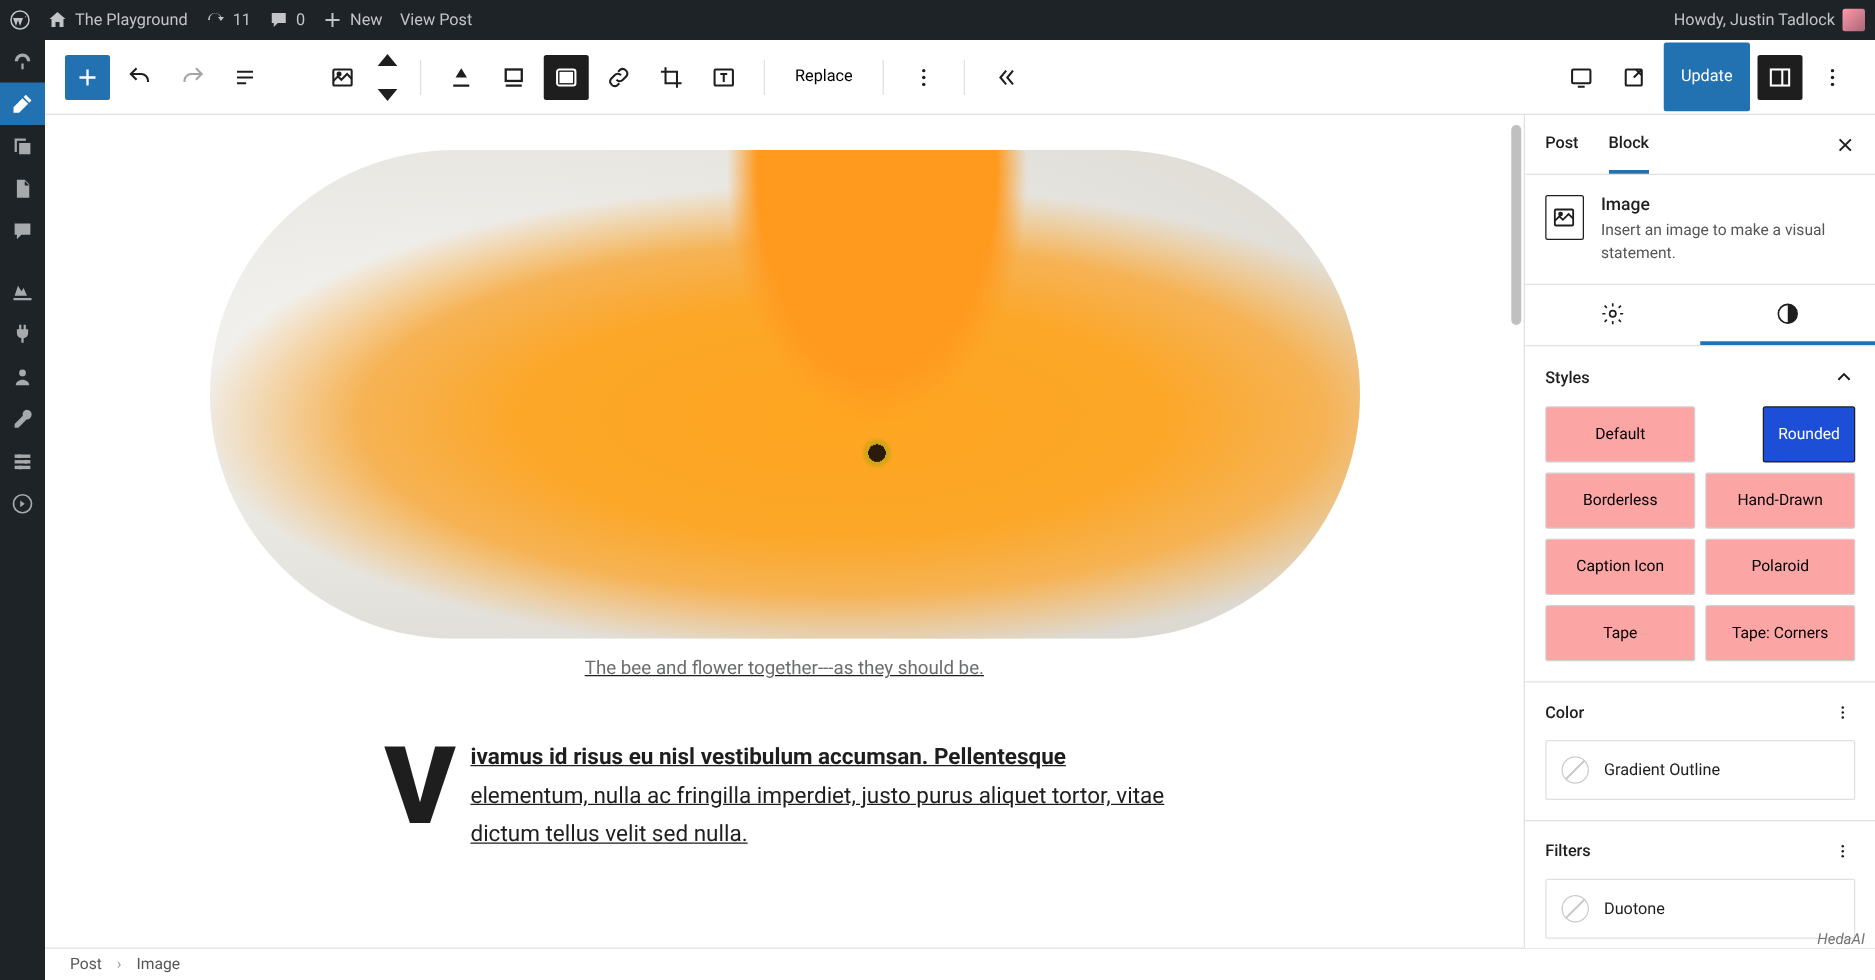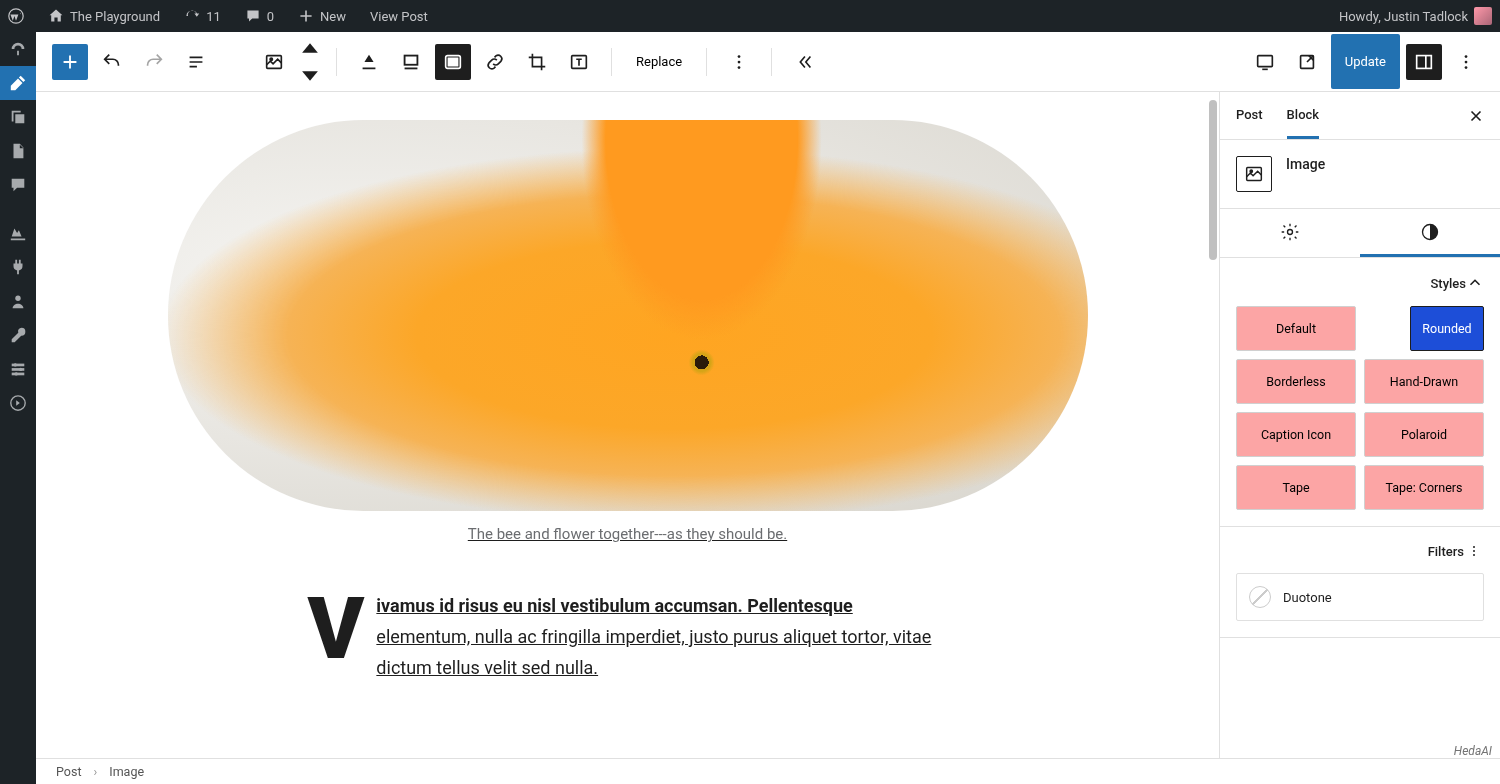--- a/index.html
+++ b/index.html
@@ -1,20 +1,20 @@
 <!DOCTYPE html>
 <html><head>
 <meta charset="utf-8">
 <style>
 * { margin: 0; padding: 0; box-sizing: border-box; font-family: -apple-system, BlinkMacSystemFont, "Segoe UI", Roboto, sans-serif; }
 body { background: #1d2327; color: #1e1e1e; overflow: hidden; }
 
 
 .admin-bar { height: 32px; background: #1d2327; color: #c3c4c7; display: flex; align-items: center; justify-content: space-between; font-size: 13px; padding: 0 8px; }
-.admin-bar-left, .admin-bar-right { display: flex; align-items: center; gap: 24px; }
+.admin-bar-left, .admin-bar-right { display: flex; align-items: center; gap: 14px; }
 .admin-bar-item { display: flex; align-items: center; gap: 6px; cursor: pointer; color: #c3c4c7; }
 .ab-icon { width: 16px; height: 16px; display: inline-flex; }
 .ab-avatar { width: 18px; height: 18px; background: linear-gradient(135deg,#f9a,#a67); border-radius: 2px; }
 
 
 .admin-menu { position: absolute; left: 0; top: 32px; bottom: 0; width: 36px; background: #1d2327; display: flex; flex-direction: column; }
 .admin-menu-item { height: 34px; display: flex; align-items: center; justify-content: center; color: #a7aaad; cursor: pointer; }
 .admin-menu-item.active { background: #2271b1; color: #fff; }
 
 
@@ -55,21 +55,21 @@
 .sidebar-tab.active { border-bottom: 3px solid var(--wp-accent,#2271b1); margin-bottom: -1px; }
 .sidebar-close { position: absolute; right: 12px; width: 24px; height: 24px; cursor: pointer; display: flex; align-items:center; justify-content:center; }
 .block-card { padding: 16px; border-bottom: 1px solid #e0e0e0; display: flex; gap: 14px; }
 .block-card-icon { width: 36px; height: 36px; border: 1px solid #1e1e1e; border-radius: 2px; display:flex; align-items:center; justify-content:center; }
 .block-card-title { font-weight: 500; font-size: 14px; margin-bottom: 4px; }
 .block-card-desc { color: #555; font-size: 12.5px; line-height: 1.4; }
 .inspector-tabs { display: flex; border-bottom: 1px solid #e0e0e0; }
 .inspector-tab { flex: 1; height: 48px; display:flex; align-items:center; justify-content:center; border-bottom: 3px solid transparent; cursor:pointer; }
 .inspector-tab.active { border-bottom-color: #2271b1; }
 .panel { padding: 16px; border-bottom: 1px solid #e0e0e0; }
-.panel-head { display: flex; align-items: center; justify-content: flex-end; cursor: pointer; }
+.panel-head { display: flex; align-items: center; justify-content: space-between; cursor: pointer; }
 .panel-title { font-weight: 500; }
 .style-grid { display: grid; grid-template-columns: 1fr 1fr; gap: 8px; margin-top: 14px; }
 .style-btn { border: 1px solid #d0d0d0; background:#fca5a5; padding: 14px 4px; border-radius: 2px; font-size: 12.5px; cursor:pointer; }
 .style-btn.active { background: #1d4ed8; color: #fff; border-color: #1e1e1e; margin-left: 46px; }
 .color-row { display:flex; align-items:center; gap: 12px; border:1px solid #e0e0e0; padding: 12px; margin-top: 14px; border-radius: 2px; cursor:pointer; }
 .swatch { width: 22px; height: 22px; border-radius: 50%; border: 1px solid #ccc; background: linear-gradient(135deg,#fff 47%, #ccc 47%, #ccc 53%, #fff 53%); }
 .more-dots { width: 20px; cursor:pointer; display:flex; justify-content:center; }
 
 
 .breadcrumb { height: 26px; border-top: 1px solid #e0e0e0; display:flex; align-items:center; gap: 12px; padding: 0 20px; font-size: 12.5px; color: #555; }
@@ -344,20 +344,21 @@
       <div class="block-card">
         <div class="block-card-icon">
             <svg width="22" height="22" viewBox="0 0 24 24" fill="none" stroke="currentColor" stroke-width="1.6">
               <rect x="4" y="5" width="16" height="14" rx="1"></rect>
               <path d="M4 15l4-4 3 3 5-5 4 4"></path>
               <circle cx="9" cy="9" r="1.3" fill="currentColor"></circle>
             </svg>
           </div>
         <div>
           <div class="block-card-title">Image</div>
+          <div class="block-card-desc">Insert an image to make a visual statement.</div>
         </div>
       </div>
       <div class="inspector-tabs">
         <div class="inspector-tab">
             <svg width="20" height="20" viewBox="0 0 24 24" fill="none" stroke="currentColor" stroke-width="1.6">
               <circle cx="12" cy="12" r="3"></circle>
               <path d="M12 2v3M12 19v3M4.2 4.2l2.1 2.1M17.7 17.7l2.1 2.1M2 12h3M19 12h3M4.2 19.8l2.1-2.1M17.7 6.3l2.1-2.1"></path>
             </svg>
           </div>
         <div class="inspector-tab active">
@@ -380,20 +381,36 @@
             <button class="style-btn">Borderless</button>
             <button class="style-btn">Hand-Drawn</button>
             <button class="style-btn">Caption Icon</button>
             <button class="style-btn">Polaroid</button>
             <button class="style-btn">Tape</button>
             <button class="style-btn">Tape: Corners</button>
           </div>
       </div>
       <div class="panel">
         <div class="panel-head">
+          <span class="panel-title">Color</span>
+          <span class="more-dots">
+              <svg width="16" height="16" viewBox="0 0 24 24" fill="currentColor">
+                <circle cx="12" cy="6" r="1.5"></circle>
+                <circle cx="12" cy="12" r="1.5"></circle>
+                <circle cx="12" cy="18" r="1.5"></circle>
+              </svg>
+            </span>
+        </div>
+        <div class="color-row">
+          <span class="swatch"></span>
+          <span>Gradient Outline</span>
+        </div>
+      </div>
+      <div class="panel">
+        <div class="panel-head">
           <span class="panel-title">Filters</span>
           <span class="more-dots">
               <svg width="16" height="16" viewBox="0 0 24 24" fill="currentColor">
                 <circle cx="12" cy="6" r="1.5"></circle>
                 <circle cx="12" cy="12" r="1.5"></circle>
                 <circle cx="12" cy="18" r="1.5"></circle>
               </svg>
             </span>
         </div>
         <div class="color-row">

